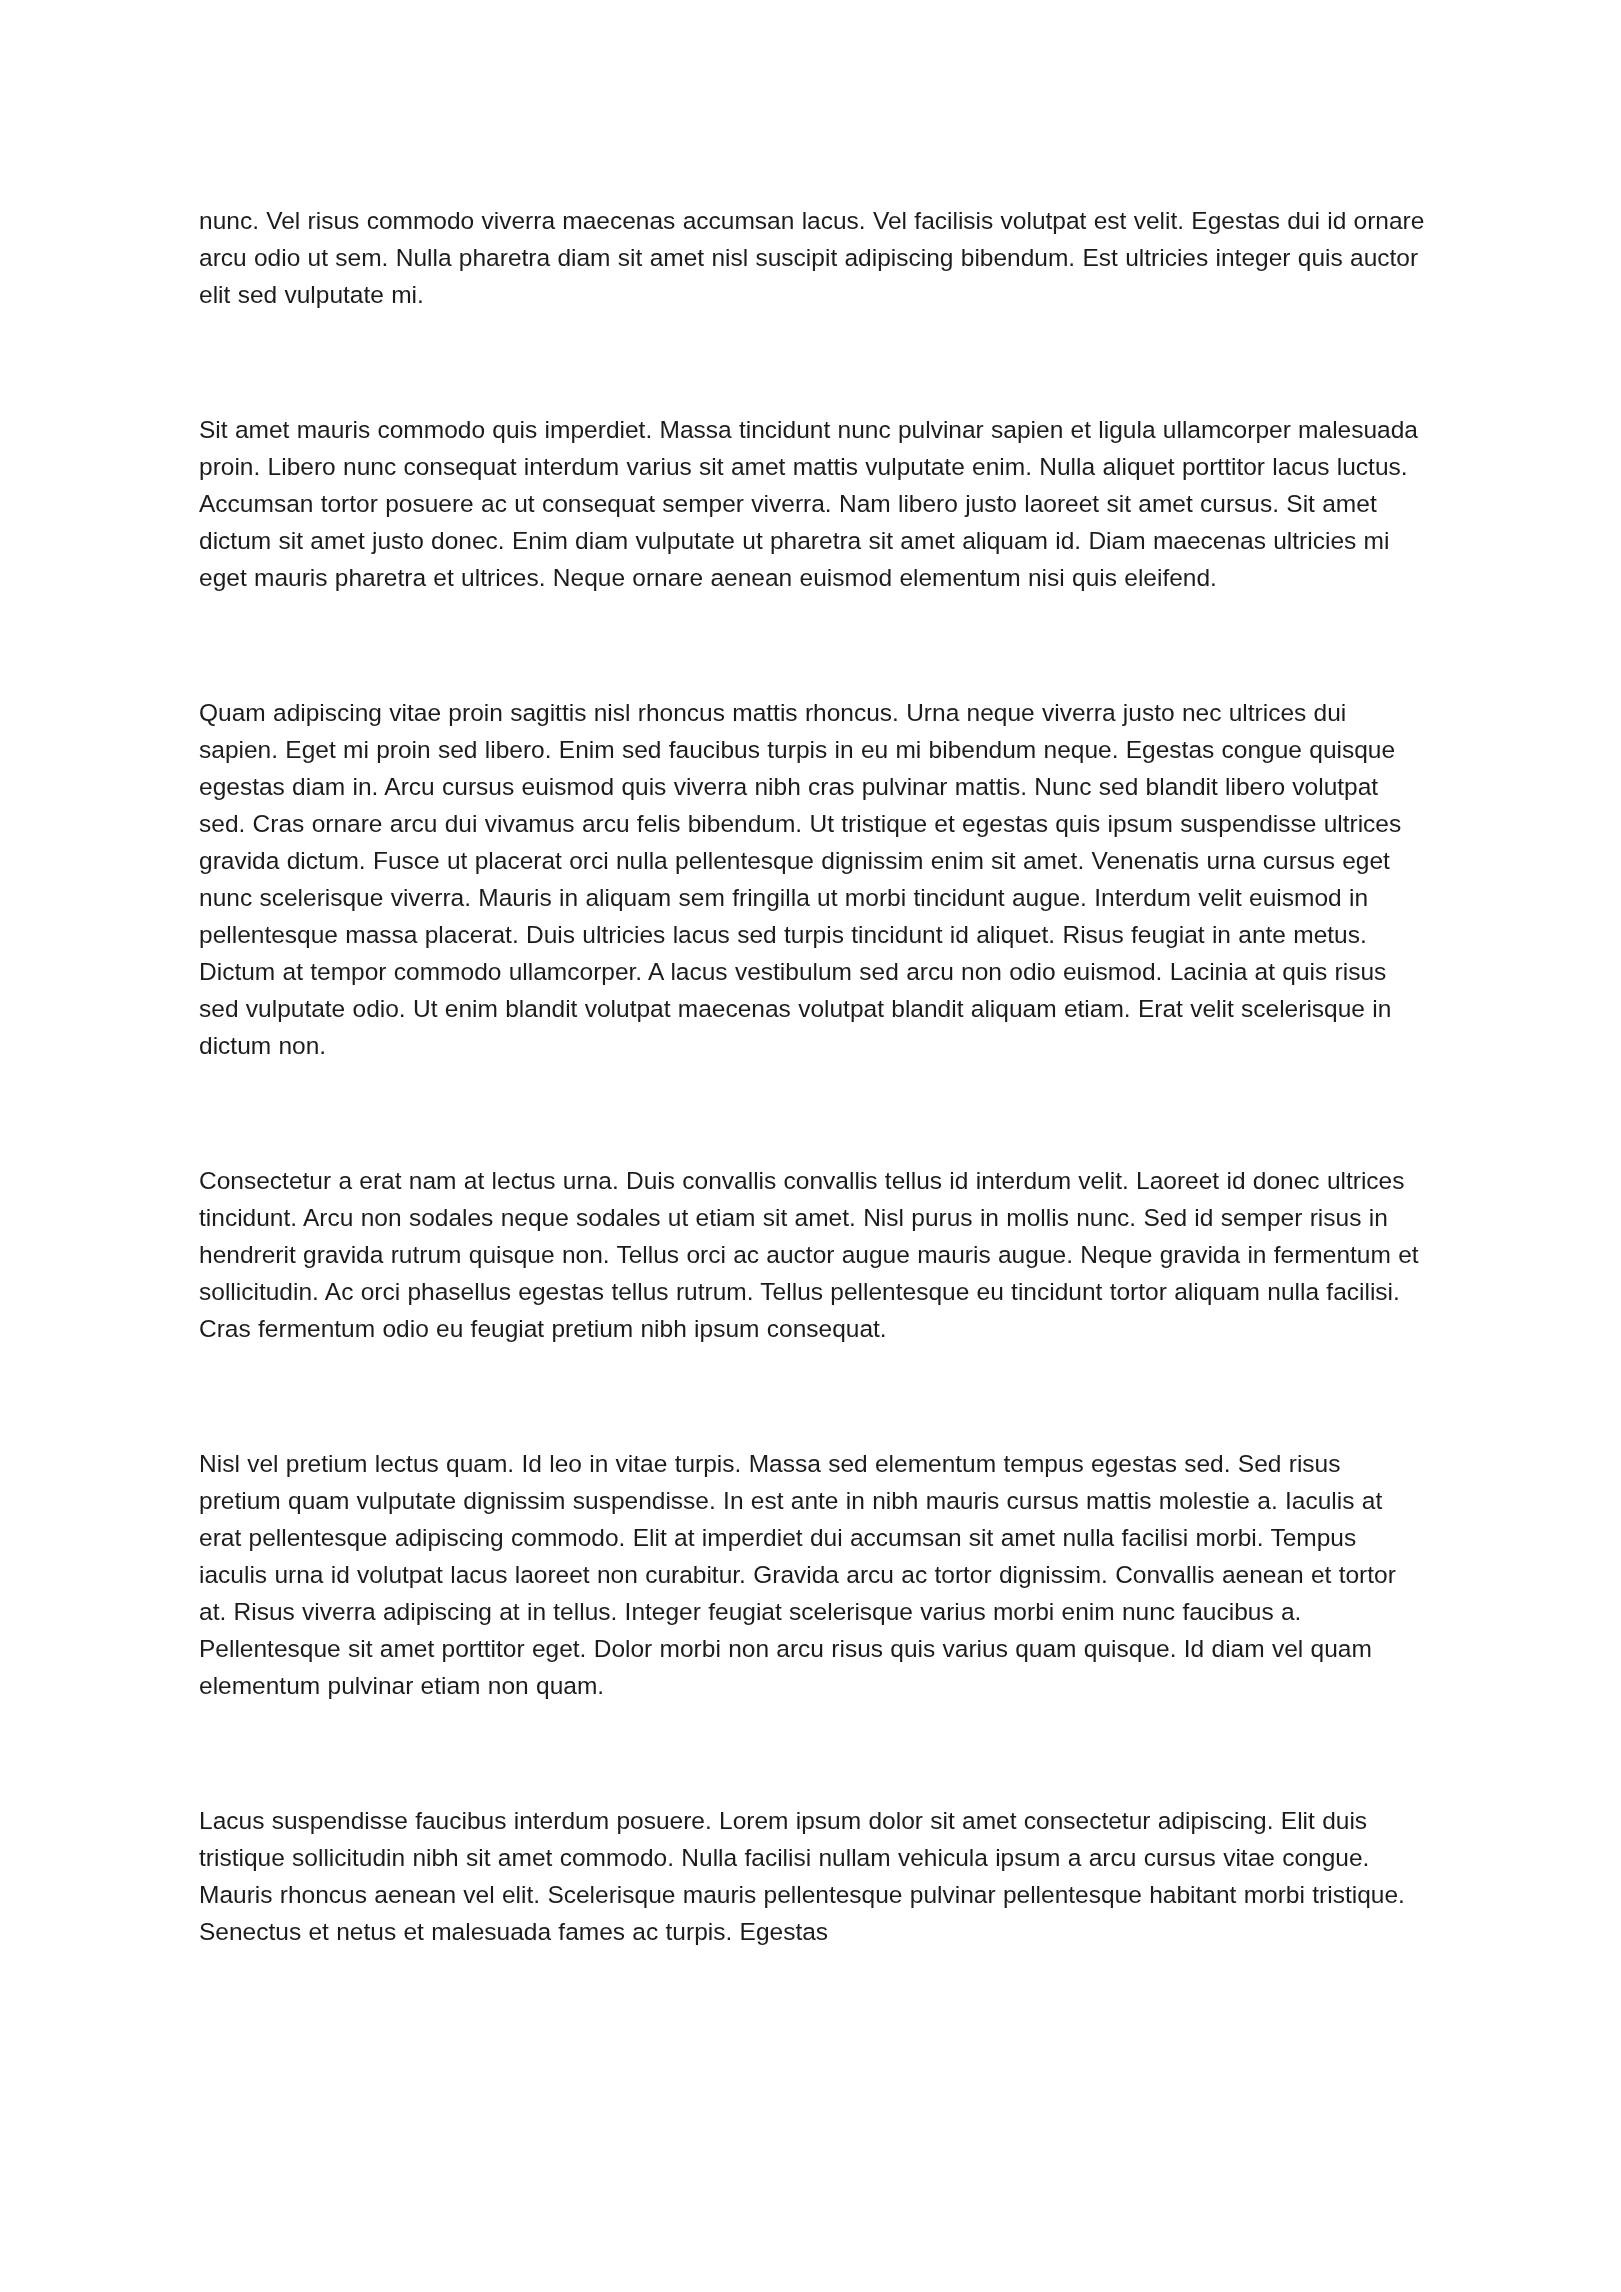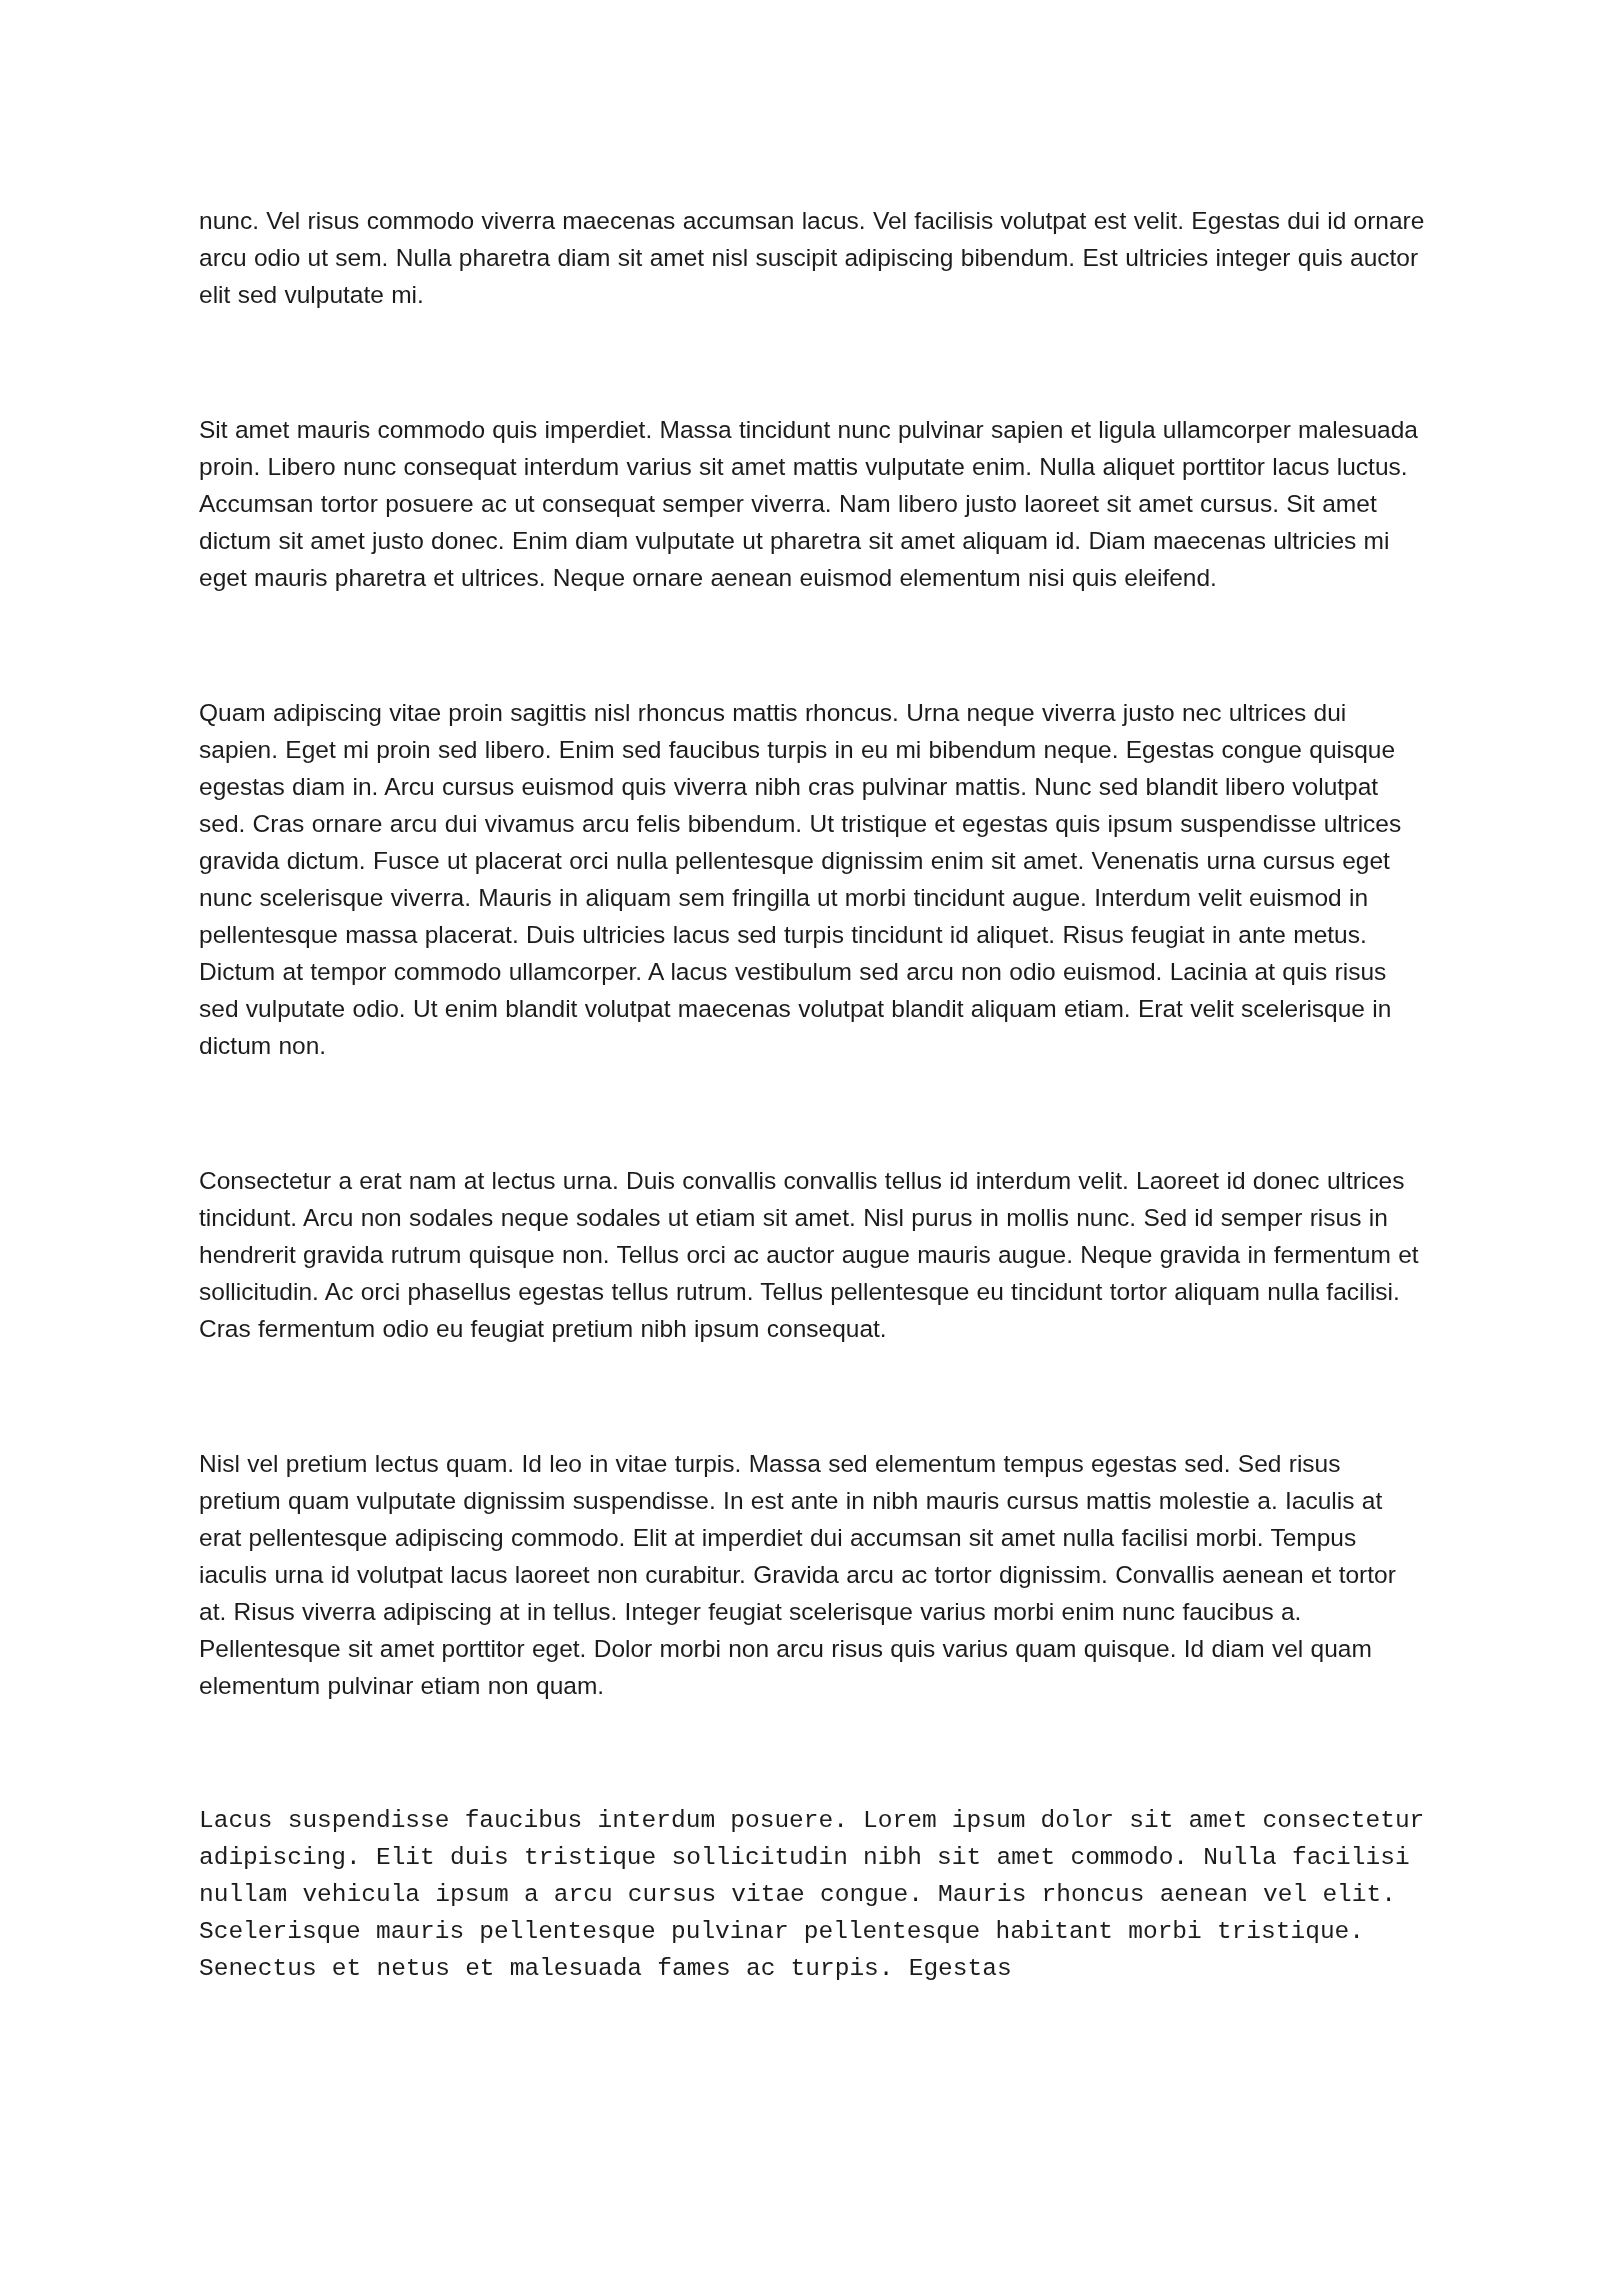--- a/index.html
+++ b/index.html
@@ -23,21 +23,20 @@
     font-family: "Liberation Sans", sans-serif;
     font-size: 24.5px;
     line-height: 37px;
     color: #1c1c1c;
     margin: 0 0 98px 0;
     text-align: left;
     word-spacing: 0.5px;
   }
   .doc-paragraph:last-child {
     margin-bottom: 4px;
-    font-family: Liberation Mono, monospace;
   }
 </style>
 </head>
 <body>
 
 <div class="page">
   <p class="doc-paragraph">nunc. Vel risus commodo viverra maecenas accumsan lacus. Vel facilisis volutpat est velit. Egestas dui id ornare arcu odio ut sem. Nulla pharetra diam sit amet nisl suscipit adipiscing bibendum. Est ultricies integer quis auctor elit sed vulputate mi.</p>
   <p class="doc-paragraph">Sit amet mauris commodo quis imperdiet. Massa tincidunt nunc pulvinar sapien et ligula ullamcorper malesuada proin. Libero nunc consequat interdum varius sit amet mattis vulputate enim. Nulla aliquet porttitor lacus luctus. Accumsan tortor posuere ac ut consequat semper viverra. Nam libero justo laoreet sit amet cursus. Sit amet dictum sit amet justo donec. Enim diam vulputate ut pharetra sit amet aliquam id. Diam maecenas ultricies mi eget mauris pharetra et ultrices. Neque ornare aenean euismod elementum nisi quis eleifend.</p>
   <p class="doc-paragraph">Quam adipiscing vitae proin sagittis nisl rhoncus mattis rhoncus. Urna neque viverra justo nec ultrices dui sapien. Eget mi proin sed libero. Enim sed faucibus turpis in eu mi bibendum neque. Egestas congue quisque egestas diam in. Arcu cursus euismod quis viverra nibh cras pulvinar mattis. Nunc sed blandit libero volutpat sed. Cras ornare arcu dui vivamus arcu felis bibendum. Ut tristique et egestas quis ipsum suspendisse ultrices gravida dictum. Fusce ut placerat orci nulla pellentesque dignissim enim sit amet. Venenatis urna cursus eget nunc scelerisque viverra. Mauris in aliquam sem fringilla ut morbi tincidunt augue. Interdum velit euismod in pellentesque massa placerat. Duis ultricies lacus sed turpis tincidunt id aliquet. Risus feugiat in ante metus. Dictum at tempor commodo ullamcorper. A lacus vestibulum sed arcu non odio euismod. Lacinia at quis risus sed vulputate odio. Ut enim blandit volutpat maecenas volutpat blandit aliquam etiam. Erat velit scelerisque in dictum non.</p>
   <p class="doc-paragraph">Consectetur a erat nam at lectus urna. Duis convallis convallis tellus id interdum velit. Laoreet id donec ultrices tincidunt. Arcu non sodales neque sodales ut etiam sit amet. Nisl purus in mollis nunc. Sed id semper risus in hendrerit gravida rutrum quisque non. Tellus orci ac auctor augue mauris augue. Neque gravida in fermentum et sollicitudin. Ac orci phasellus egestas tellus rutrum. Tellus pellentesque eu tincidunt tortor aliquam nulla facilisi. Cras fermentum odio eu feugiat pretium nibh ipsum consequat.</p>

